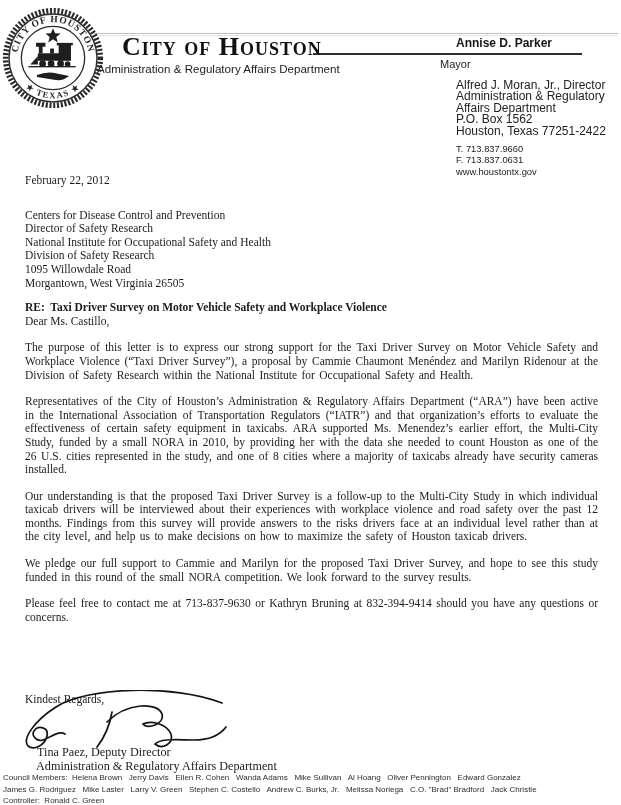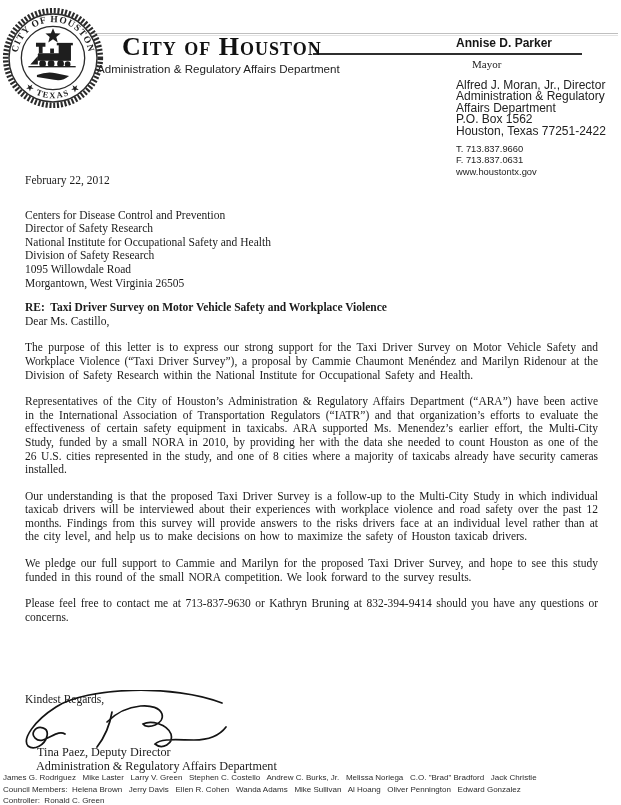--- a/index.html
+++ b/index.html
@@ -24,22 +24,22 @@
     position:absolute;left:97px;top:62px;
     font-family:"Liberation Sans","DejaVu Sans",sans-serif;
     font-size:11.6px;color:#222;white-space:nowrap;
   }
   .mayor-name{
     position:absolute;left:456px;top:36px;
     font-family:"Liberation Sans","DejaVu Sans",sans-serif;
     font-weight:bold;font-size:12px;color:#161616;white-space:nowrap;
   }
   .mayor-title{
-    position:absolute;left:472px;top:58px;
-    font-family:Liberation Serif, serif;
+    position:absolute;left:440px;top:58px;
+    font-family:Liberation Sans, sans-serif;
     font-size:11px;color:#222;
   }
   .dir-block{
     position:absolute;left:456px;top:80px;
     font-family:"Liberation Sans","DejaVu Sans",sans-serif;
     font-size:12px;line-height:11.4px;color:#222;
   }
   .phone-block{
     position:absolute;left:456px;top:143px;
     font-family:"Liberation Sans","DejaVu Sans",sans-serif;
@@ -155,18 +155,18 @@
       <path d="M208,13 C 160,-6 72,-3 42,17 C 20,31 8,49 14,56 C 20,61 31,55 33,46 C 35,37 24,35 20,41 C 17,46 23,52 29,50 C 38,47 45,40 51,44"></path>
       <path d="M98,22 C 96,34 90,48 83,57"></path>
       <path d="M93,32 C 113,12 144,12 148,24 C 151,34 133,40 129,34 C 137,30 153,34 157,44 C 160,54 148,60 141,54 C 147,48 164,50 180,50 C 196,50 206,45 212,37"></path>
     </g>
   </svg>
 
   <div class="signer-name">Tina Paez, Deputy Director</div>
   <div class="signer-dept">Administration &amp; Regulatory Affairs Department</div>
 
   <div class="footer">
+    <div>Council Members:  Helena Brown   Jerry Davis   Ellen R. Cohen   Wanda Adams   Mike Sullivan   Al Hoang   Oliver Pennington   Edward Gonzalez</div>
     <div>James G. Rodriguez   Mike Laster   Larry V. Green   Stephen C. Costello   Andrew C. Burks, Jr.   Melissa Noriega   C.O. "Brad" Bradford   Jack Christie</div>
-    <div>Council Members:  Helena Brown   Jerry Davis   Ellen R. Cohen   Wanda Adams   Mike Sullivan   Al Hoang   Oliver Pennington   Edward Gonzalez</div>
     <div>Controller:  Ronald C. Green</div>
   </div>
 
 </div>
 
 </body></html>

